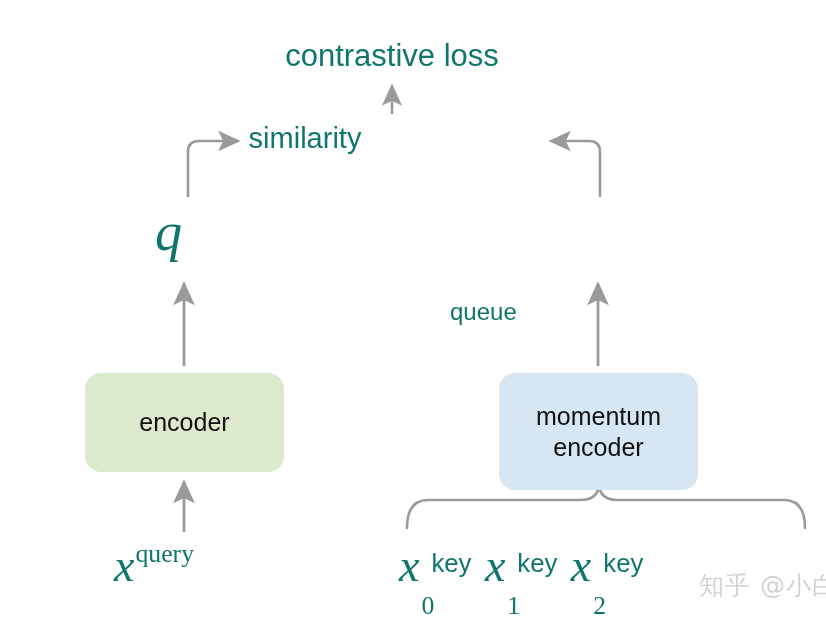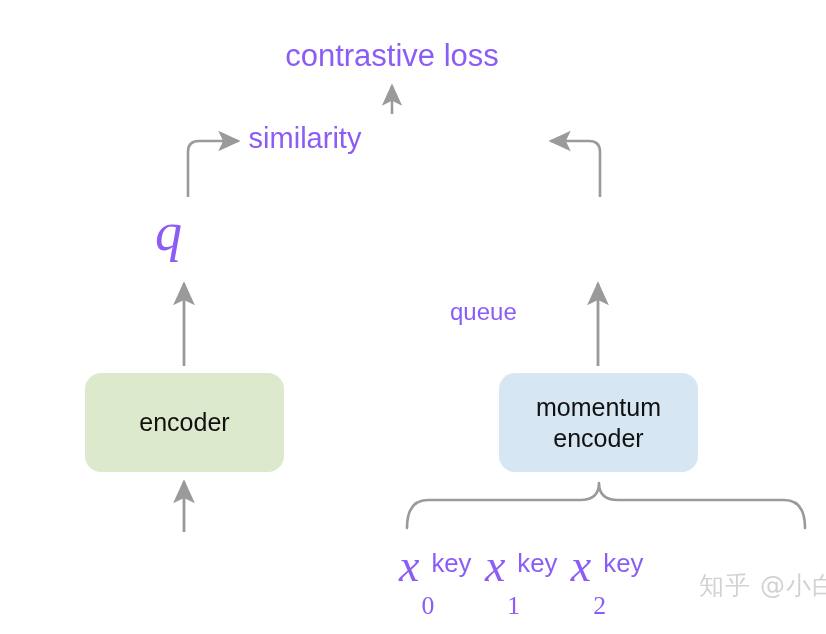--- a/index.html
+++ b/index.html
@@ -20,21 +20,21 @@
   .svg-layer {
     position: absolute;
     left: 0;
     top: 0;
     width: 826px;
     height: 634px;
     pointer-events: none;
   }
   .lbl {
     position: absolute;
-    color: #8b5cf6;
+    color: #0f766e;
     white-space: nowrap;
     line-height: 1;
   }
   .sans {
     font-family: "Liberation Sans", sans-serif;
   }
   .mathserif {
     font-family: "Liberation Serif", "DejaVu Serif", serif;
   }
   .ital {
@@ -102,21 +102,21 @@
     font-size: 25px;
     line-height: 1.22;
   }
   #encoder-box {
     left: 85px; top: 373px;
     width: 199px; height: 99px;
     background: #dde9cd;
   }
   #momentum-encoder-box {
     left: 499px; top: 373px;
-    width: 199px; height: 99px;
+    width: 199px; height: 117px;
     background: #d6e6f2;
   }
 
   
   #x-query {
     left: 114px; top: 543px;
     font-size: 46px;
   }
   .sup {
     font-size: 0.56em;
@@ -220,20 +220,21 @@
     <span>encoder</span>
   </div>
 
   <div class="box sans" id="momentum-encoder-box">
     <span>
       <span>momentum</span><br>
       <span>encoder</span>
     </span>
   </div>
 
+  <div class="lbl mathserif" id="x-query"><span class="ital">x</span><span class="sup">query</span></div>
 
   <div class="lbl mathserif" id="x-keys-row">
     <span class="xkey"><span class="ital">x</span><span class="stack"><span class="sup2">key</span><span class="sub2">0</span></span><span style="display:inline-block;width:34px"></span></span>
     <span class="xkey"><span class="ital">x</span><span class="stack"><span class="sup2">key</span><span class="sub2">1</span></span><span style="display:inline-block;width:34px"></span></span>
     <span class="xkey"><span class="ital">x</span><span class="stack"><span class="sup2">key</span><span class="sub2">2</span></span><span style="display:inline-block;width:34px"></span></span>
   </div>
 
   <div id="watermark">知乎 @小白</div>
 
 </div>

